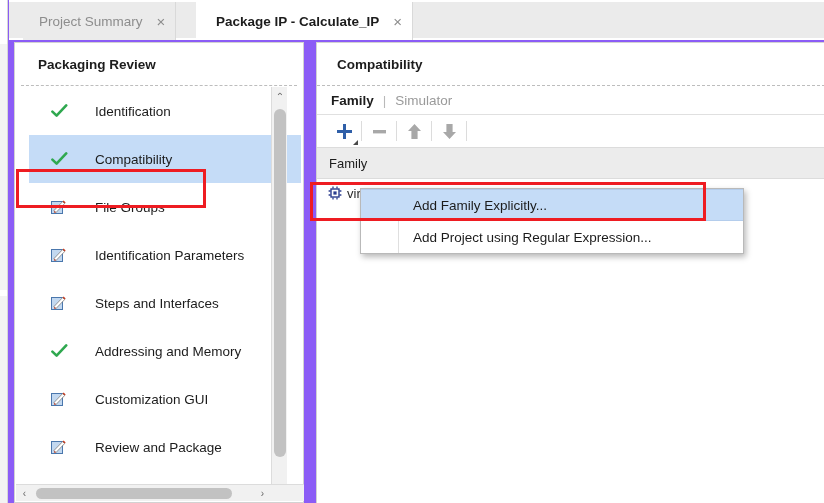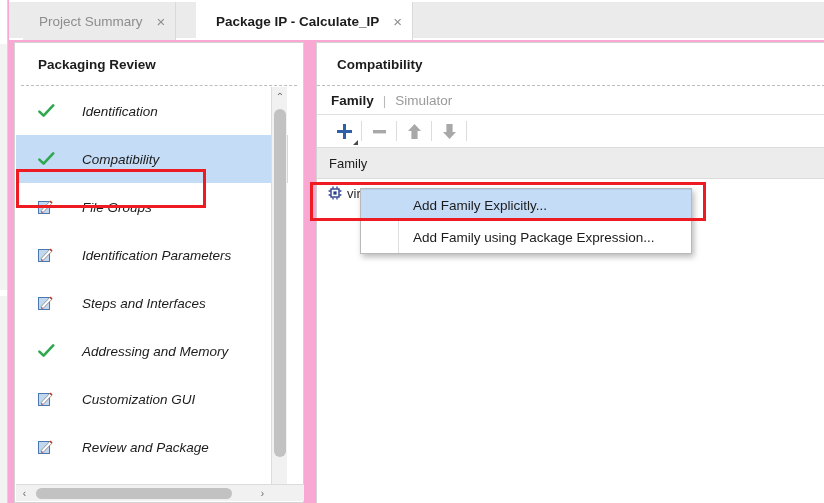--- a/index.html
+++ b/index.html
@@ -9,21 +9,21 @@
     height: 503px;
     background: #ffffff;
     font-family: "Liberation Sans", sans-serif;
     overflow: hidden;
   }
 
   #app {
     position: relative;
     width: 824px;
     height: 503px;
-    background: #f9a8d4;
+    background: #8b5cf6;
   }
 
   
   .left-sliver {
     position: absolute;
     left: 0; top: 0;
     width: 8px; height: 503px;
     background: #ffffff;
     border-right: 1px solid #d6d6d6;
   }
@@ -106,24 +106,23 @@
     color: #1c1c1c;
   }
   .panel-dashed {
     position: absolute;
     left: 6px; top: 42px;
     width: 276px;
     border-top: 1px dashed #bdbdbd;
   }
   .steps-list {
     position: absolute;
-    left: 1px; top: 44px;
+    left: 14px; top: 44px;
     width: 272px; height: 408px;
     overflow: hidden;
-    font-style: italic;
   }
   .step {
     position: relative;
     height: 48px;
     display: flex;
     align-items: center;
     padding-left: 22px;
     font-size: 13.5px;
     color: #1c1c1c;
   }
@@ -279,21 +278,21 @@
     display: flex; align-items: center;
     padding-left: 11px;
     font-size: 13px; color: #2b2b2b;
   }
   .tbl-row .chip { margin-right: 5px; display: flex; }
 
   
   .ctx-menu {
     position: absolute;
     left: 360px; top: 188px;
-    width: 332px;
+    width: 384px;
     background: #ffffff;
     border: 1px solid #b9b9b9;
     box-shadow: 2px 3px 6px rgba(0,0,0,0.28);
     z-index: 40;
   }
   .ctx-gutter {
     position: absolute;
     left: 0; top: 0;
     width: 38px; height: 100%;
     background: #ffffff;
@@ -519,19 +518,19 @@
                    M0.6 5 H2.6 M0.6 9 H2.6 M11.4 5 H13.4 M11.4 9 H13.4" stroke="#2c3e8f" stroke-width="1.3"></path>
         </svg>
       </span>
       <span>virtex7</span>
     </div>
   </div>
 
   <div class="ctx-menu">
     <div class="ctx-gutter"></div>
     <div class="ctx-item hl">Add Family Explicitly...</div>
-    <div class="ctx-item">Add Family using Package Expression...</div>
+    <div class="ctx-item">Add Project using Regular Expression...</div>
   </div>
 
   <div class="redbox" id="redbox-steps"></div>
   <div class="redbox" id="redbox-menu"></div>
 
 </div>
 
 </body></html>

